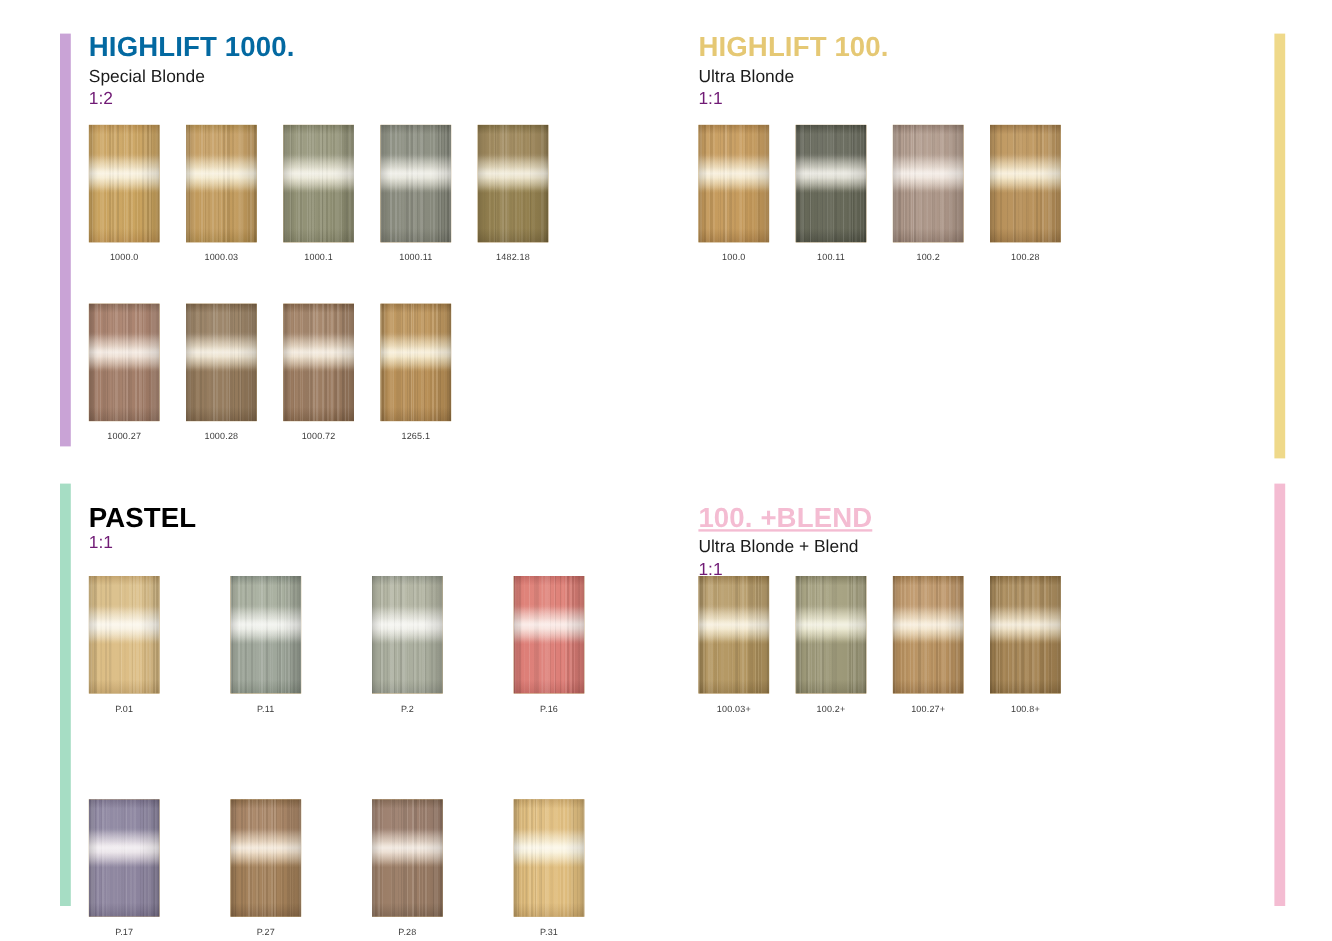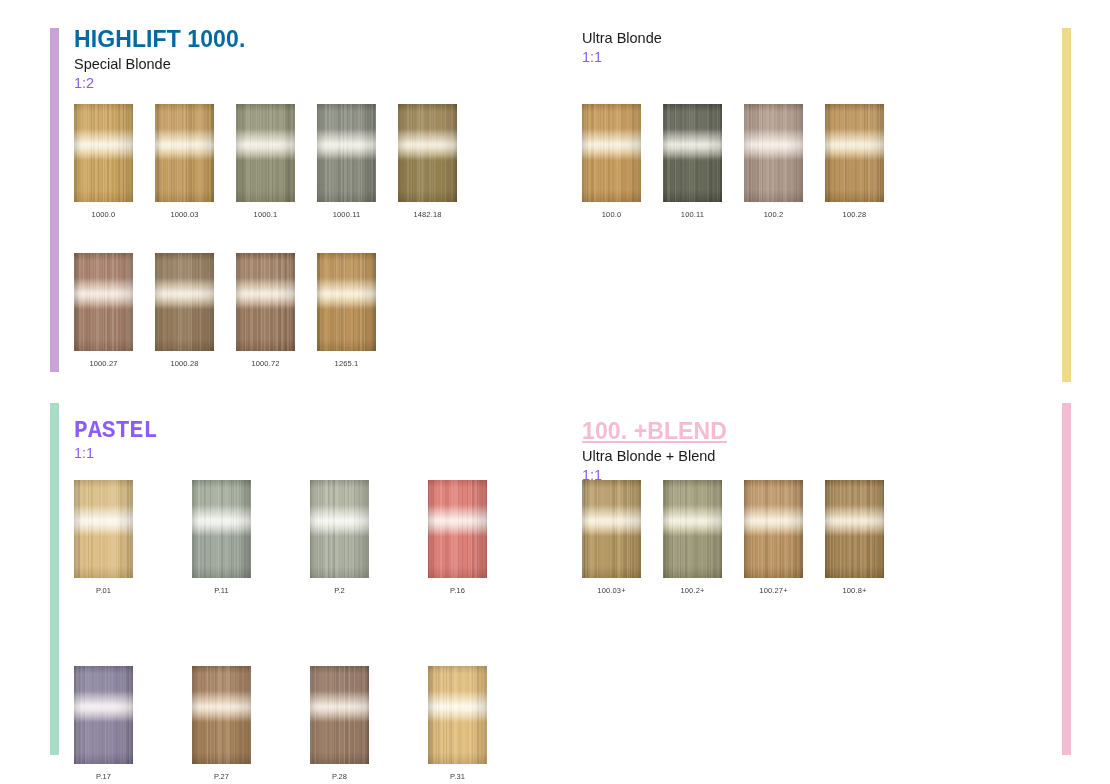--- a/index.html
+++ b/index.html
@@ -65,21 +65,21 @@
     font-size: 14.5px;
     font-weight: normal;
     color: #1a1a1a;
     line-height: 19px;
     margin: 3px 0 0 0;
     white-space: nowrap;
   }
   .cat-ratio {
     font-size: 14.5px;
     font-weight: normal;
-    color: #8b5cf6;
+    color: #701a75;
     line-height: 19px;
     margin: 0;
     white-space: nowrap;
   }
 
   
   .swatch-grid {
     position: absolute;
     left: 74px;
     display: flex;
@@ -221,20 +221,21 @@
             <div class="shine" style="background: linear-gradient(rgba(255, 255, 255, 0) 24%, rgba(255, 255, 255, 0.32) 36%, rgba(255, 255, 255, 0.62) 41.5%, rgba(255, 255, 255, 0.3) 47%, rgba(255, 255, 255, 0) 56%);"></div>
             <div class="vignette"></div>
           </div>
           <div class="swatch-label">1265.1</div>
         </div>
       </div>
   </section>
 
   <section class="panel" id="panel-highlift-100">
     <div class="panel-head">
+      <h1 class="cat-title" style="color: rgb(229, 200, 116);">HIGHLIFT 100.</h1>
       <p class="cat-sub">Ultra Blonde</p>
       <p class="cat-ratio">1:1</p>
     </div>
     <div class="swatch-grid" style="top: 104px;">
         <div class="swatch-cell">
           <div class="swatch">
             <div class="base" style="background: linear-gradient(rgb(171, 129, 72) 0%, rgb(201, 159, 98) 8%, rgb(201, 159, 98) 26%, rgb(238, 217, 171) 40%, rgb(238, 217, 171) 45%, rgb(197, 154, 91) 58%, rgb(197, 154, 91) 88%, rgb(171, 129, 72) 100%);"></div>
             <div class="strands" style="background-image: linear-gradient(90deg, rgba(0, 0, 0, 0) 0%, rgba(0, 0, 0, 0) 1.54%, rgba(255, 255, 255, 0.06) 1.54%, rgba(255, 255, 255, 0.06) 2.89%, rgba(255, 255, 255, 0.224) 2.89%, rgba(255, 255, 255, 0.224) 4.45%, rgba(0, 0, 0, 0) 4.45%, rgba(0, 0, 0, 0) 7.44%, rgba(255, 255, 255, 0.26) 7.44%, rgba(255, 255, 255, 0.26) 8.2%, rgba(0, 0, 0, 0.16) 8.2%, rgba(0, 0, 0, 0.16) 10.33%, rgba(255, 255, 255, 0.118) 10.33%, rgba(255, 255, 255, 0.118) 12.34%, rgba(255, 255, 255, 0.082) 12.34%, rgba(255, 255, 255, 0.082) 14.79%, rgba(255, 255, 255, 0.184) 14.79%, rgba(255, 255, 255, 0.184) 15.93%, rgba(0, 0, 0, 0.16) 15.93%, rgba(0, 0, 0, 0.16) 18.61%, rgba(0, 0, 0, 0.14) 18.61%, rgba(0, 0, 0, 0.14) 20.95%, rgba(255, 255, 255, 0.16) 20.95%, rgba(255, 255, 255, 0.16) 24.01%, rgba(0, 0, 0, 0) 24.01%, rgba(0, 0, 0, 0) 27.1%, rgba(0, 0, 0, 0.067) 27.1%, rgba(0, 0, 0, 0.067) 28.55%, rgba(0, 0, 0, 0) 28.55%, rgba(0, 0, 0, 0) 30.68%, rgba(0, 0, 0, 0.125) 30.68%, rgba(0, 0, 0, 0.125) 32.42%, rgba(0, 0, 0, 0) 32.42%, rgba(0, 0, 0, 0) 33.24%, rgba(0, 0, 0, 0.047) 33.24%, rgba(0, 0, 0, 0.047) 34.03%, rgba(0, 0, 0, 0) 34.03%, rgba(0, 0, 0, 0) 34.93%, rgba(0, 0, 0, 0.173) 34.93%, rgba(0, 0, 0, 0.173) 36.95%, rgba(0, 0, 0, 0.075) 36.95%, rgba(0, 0, 0, 0.075) 38.22%, rgba(255, 255, 255, 0.26) 38.22%, rgba(255, 255, 255, 0.26) 39.88%, rgba(0, 0, 0, 0.06) 39.88%, rgba(0, 0, 0, 0.06) 41.96%, rgba(0, 0, 0, 0) 41.96%, rgba(0, 0, 0, 0) 43.7%, rgba(0, 0, 0, 0.13) 43.7%, rgba(0, 0, 0, 0.13) 44.65%, rgba(0, 0, 0, 0.17) 44.65%, rgba(0, 0, 0, 0.17) 47.38%, rgba(0, 0, 0, 0) 47.38%, rgba(0, 0, 0, 0) 50.34%, rgba(0, 0, 0, 0.086) 50.34%, rgba(0, 0, 0, 0.086) 53.41%, rgba(0, 0, 0, 0) 53.41%, rgba(0, 0, 0, 0) 55.5%, rgba(0, 0, 0, 0) 55.5%, rgba(0, 0, 0, 0) 57.33%, rgba(255, 255, 255, 0.137) 57.33%, rgba(255, 255, 255, 0.137) 59.1%, rgba(255, 255, 255, 0.21) 59.1%, rgba(255, 255, 255, 0.21) 61.41%, rgba(0, 0, 0, 0) 61.41%, rgba(0, 0, 0, 0) 63.03%, rgba(255, 255, 255, 0.14) 63.03%, rgba(255, 255, 255, 0.14) 65.77%, rgba(0, 0, 0, 0.153) 65.77%, rgba(0, 0, 0, 0.153) 67%, rgba(0, 0, 0, 0.09) 67%, rgba(0, 0, 0, 0.09) 69.53%, rgba(0, 0, 0, 0.082) 69.53%, rgba(0, 0, 0, 0.082) 70.45%, rgba(0, 0, 0, 0) 70.45%, rgba(0, 0, 0, 0) 71.34%, rgba(0, 0, 0, 0.07) 71.34%, rgba(0, 0, 0, 0.07) 73.16%, rgba(0, 0, 0, 0.086) 73.16%, rgba(0, 0, 0, 0.086) 75.29%, rgba(0, 0, 0, 0) 75.29%, rgba(0, 0, 0, 0) 76%, rgba(255, 255, 255, 0.1) 76%, rgba(255, 255, 255, 0.1) 77.86%, rgba(0, 0, 0, 0) 77.86%, rgba(0, 0, 0, 0) 80.31%, rgba(255, 255, 255, 0.075) 80.31%, rgba(255, 255, 255, 0.075) 83.34%, rgba(255, 255, 255, 0.153) 83.34%, rgba(255, 255, 255, 0.153) 84.65%, rgba(0, 0, 0, 0.13) 84.65%, rgba(0, 0, 0, 0.13) 87.35%, rgba(0, 0, 0, 0) 87.35%, rgba(0, 0, 0, 0) 89.76%, rgba(0, 0, 0, 0) 89.76%, rgba(0, 0, 0, 0) 92.33%, rgba(255, 255, 255, 0.086) 92.33%, rgba(255, 255, 255, 0.086) 93.75%, rgba(255, 255, 255, 0.176) 93.75%, rgba(255, 255, 255, 0.176) 94.8%, rgba(0, 0, 0, 0) 94.8%, rgba(0, 0, 0, 0) 96.79%, rgba(255, 255, 255, 0.106) 96.79%, rgba(255, 255, 255, 0.106) 99.89%, rgba(255, 255, 255, 0.05) 99.89%, rgba(255, 255, 255, 0.05) 100%);"></div>
             <div class="shine" style="background: linear-gradient(rgba(255, 255, 255, 0) 24%, rgba(255, 255, 255, 0.32) 36%, rgba(255, 255, 255, 0.62) 41.5%, rgba(255, 255, 255, 0.3) 47%, rgba(255, 255, 255, 0) 56%);"></div>
             <div class="vignette"></div>
@@ -266,21 +267,21 @@
             <div class="shine" style="background: linear-gradient(rgba(255, 255, 255, 0) 24%, rgba(255, 255, 255, 0.32) 36%, rgba(255, 255, 255, 0.62) 41.5%, rgba(255, 255, 255, 0.3) 47%, rgba(255, 255, 255, 0) 56%);"></div>
             <div class="vignette"></div>
           </div>
           <div class="swatch-label">100.28</div>
         </div>
       </div>
   </section>
 
   <section class="panel" id="panel-pastel">
     <div class="panel-head">
-      <h1 class="cat-title" style="color: #8b5cf6; font-family: Liberation Mono, monospace;">PASTEL</h1>
+      <h1 class="cat-title" style="color: #000000;">PASTEL</h1>
 
       <p class="cat-ratio">1:1</p>
     </div>
     <div class="swatch-grid" style="top: 88px; gap: 37px;">
         <div class="swatch-cell">
           <div class="swatch">
             <div class="base" style="background: linear-gradient(rgb(195, 163, 108) 0%, rgb(219, 192, 139) 8%, rgb(219, 192, 139) 26%, rgb(245, 234, 208) 40%, rgb(245, 234, 208) 45%, rgb(220, 189, 132) 58%, rgb(220, 189, 132) 88%, rgb(195, 163, 108) 100%);"></div>
             <div class="strands" style="background-image: linear-gradient(90deg, rgba(0, 0, 0, 0) 0%, rgba(0, 0, 0, 0) 2.87%, rgba(0, 0, 0, 0.125) 2.87%, rgba(0, 0, 0, 0.125) 3.81%, rgba(255, 255, 255, 0.196) 3.81%, rgba(255, 255, 255, 0.196) 4.77%, rgba(0, 0, 0, 0) 4.77%, rgba(0, 0, 0, 0) 6.44%, rgba(0, 0, 0, 0) 6.44%, rgba(0, 0, 0, 0) 7.25%, rgba(0, 0, 0, 0.19) 7.25%, rgba(0, 0, 0, 0.19) 9.62%, rgba(0, 0, 0, 0.153) 9.62%, rgba(0, 0, 0, 0.153) 10.93%, rgba(255, 255, 255, 0.133) 10.93%, rgba(255, 255, 255, 0.133) 12.14%, rgba(255, 255, 255, 0.08) 12.14%, rgba(255, 255, 255, 0.08) 15.16%, rgba(0, 0, 0, 0.047) 15.16%, rgba(0, 0, 0, 0.047) 17.07%, rgba(0, 0, 0, 0.082) 17.07%, rgba(0, 0, 0, 0.082) 18.07%, rgba(0, 0, 0, 0) 18.07%, rgba(0, 0, 0, 0) 20.5%, rgba(0, 0, 0, 0) 20.5%, rgba(0, 0, 0, 0) 22.42%, rgba(255, 255, 255, 0.196) 22.42%, rgba(255, 255, 255, 0.196) 23.38%, rgba(0, 0, 0, 0.137) 23.38%, rgba(0, 0, 0, 0.137) 25.48%, rgba(0, 0, 0, 0) 25.48%, rgba(0, 0, 0, 0) 26.32%, rgba(0, 0, 0, 0) 26.32%, rgba(0, 0, 0, 0) 28.75%, rgba(0, 0, 0, 0.14) 28.75%, rgba(0, 0, 0, 0.14) 31.65%, rgba(0, 0, 0, 0.06) 31.65%, rgba(0, 0, 0, 0.06) 32.99%, rgba(0, 0, 0, 0) 32.99%, rgba(0, 0, 0, 0) 35.96%, rgba(0, 0, 0, 0) 35.96%, rgba(0, 0, 0, 0) 37.37%, rgba(0, 0, 0, 0) 37.37%, rgba(0, 0, 0, 0) 38.22%, rgba(0, 0, 0, 0) 38.22%, rgba(0, 0, 0, 0) 40.65%, rgba(0, 0, 0, 0) 40.65%, rgba(0, 0, 0, 0) 42.36%, rgba(0, 0, 0, 0.055) 42.36%, rgba(0, 0, 0, 0.055) 44.3%, rgba(0, 0, 0, 0.075) 44.3%, rgba(0, 0, 0, 0.075) 45.9%, rgba(255, 255, 255, 0.26) 45.9%, rgba(255, 255, 255, 0.26) 47.43%, rgba(0, 0, 0, 0) 47.43%, rgba(0, 0, 0, 0) 49.6%, rgba(0, 0, 0, 0.04) 49.6%, rgba(0, 0, 0, 0.04) 51.9%, rgba(0, 0, 0, 0) 51.9%, rgba(0, 0, 0, 0) 53.85%, rgba(0, 0, 0, 0) 53.85%, rgba(0, 0, 0, 0) 55.19%, rgba(0, 0, 0, 0) 55.19%, rgba(0, 0, 0, 0) 56.44%, rgba(0, 0, 0, 0) 56.44%, rgba(0, 0, 0, 0) 57.3%, rgba(255, 255, 255, 0.18) 57.3%, rgba(255, 255, 255, 0.18) 59.05%, rgba(255, 255, 255, 0.086) 59.05%, rgba(255, 255, 255, 0.086) 60.96%, rgba(0, 0, 0, 0.11) 60.96%, rgba(0, 0, 0, 0.11) 61.82%, rgba(255, 255, 255, 0.15) 61.82%, rgba(255, 255, 255, 0.15) 63.08%, rgba(255, 255, 255, 0.216) 63.08%, rgba(255, 255, 255, 0.216) 65.71%, rgba(0, 0, 0, 0) 65.71%, rgba(0, 0, 0, 0) 66.42%, rgba(255, 255, 255, 0.21) 66.42%, rgba(255, 255, 255, 0.21) 67.68%, rgba(255, 255, 255, 0.235) 67.68%, rgba(255, 255, 255, 0.235) 70.69%, rgba(0, 0, 0, 0) 70.69%, rgba(0, 0, 0, 0) 72.6%, rgba(255, 255, 255, 0.26) 72.6%, rgba(255, 255, 255, 0.26) 74.77%, rgba(0, 0, 0, 0.047) 74.77%, rgba(0, 0, 0, 0.047) 76.32%, rgba(255, 255, 255, 0.067) 76.32%, rgba(255, 255, 255, 0.067) 78.62%, rgba(0, 0, 0, 0.11) 78.62%, rgba(0, 0, 0, 0.11) 80.87%, rgba(255, 255, 255, 0.23) 80.87%, rgba(255, 255, 255, 0.23) 81.67%, rgba(0, 0, 0, 0) 81.67%, rgba(0, 0, 0, 0) 82.4%, rgba(255, 255, 255, 0.1) 82.4%, rgba(255, 255, 255, 0.1) 83.32%, rgba(0, 0, 0, 0) 83.32%, rgba(0, 0, 0, 0) 85.61%, rgba(255, 255, 255, 0.227) 85.61%, rgba(255, 255, 255, 0.227) 88.22%, rgba(255, 255, 255, 0.075) 88.22%, rgba(255, 255, 255, 0.075) 90.34%, rgba(0, 0, 0, 0.18) 90.34%, rgba(0, 0, 0, 0.18) 93.21%, rgba(255, 255, 255, 0.184) 93.21%, rgba(255, 255, 255, 0.184) 94.63%, rgba(0, 0, 0, 0.153) 94.63%, rgba(0, 0, 0, 0.153) 97.32%, rgba(255, 255, 255, 0.055) 97.32%, rgba(255, 255, 255, 0.055) 99.23%, rgba(0, 0, 0, 0) 99.23%, rgba(0, 0, 0, 0) 99.95%, rgba(0, 0, 0, 0.196) 99.95%, rgba(0, 0, 0, 0.196) 100%);"></div>
             <div class="shine" style="background: linear-gradient(rgba(255, 255, 255, 0) 24%, rgba(255, 255, 255, 0.32) 36%, rgba(255, 255, 255, 0.62) 41.5%, rgba(255, 255, 255, 0.3) 47%, rgba(255, 255, 255, 0) 56%);"></div>
             <div class="vignette"></div>

